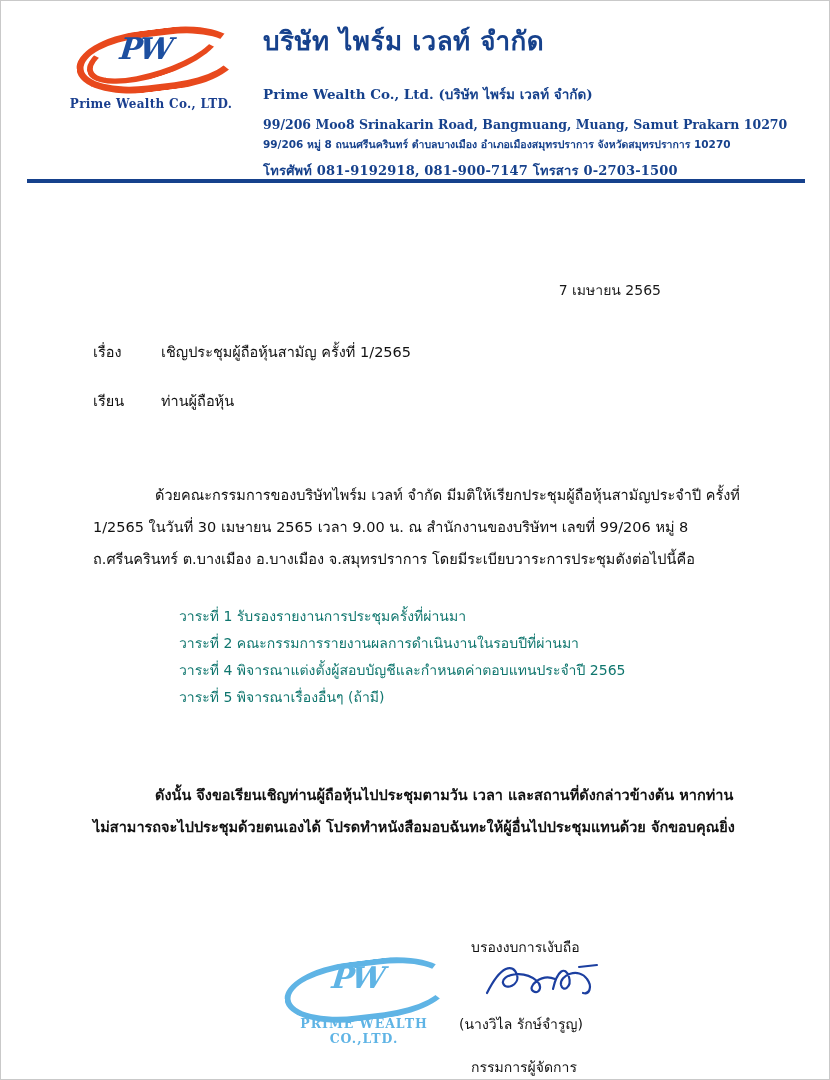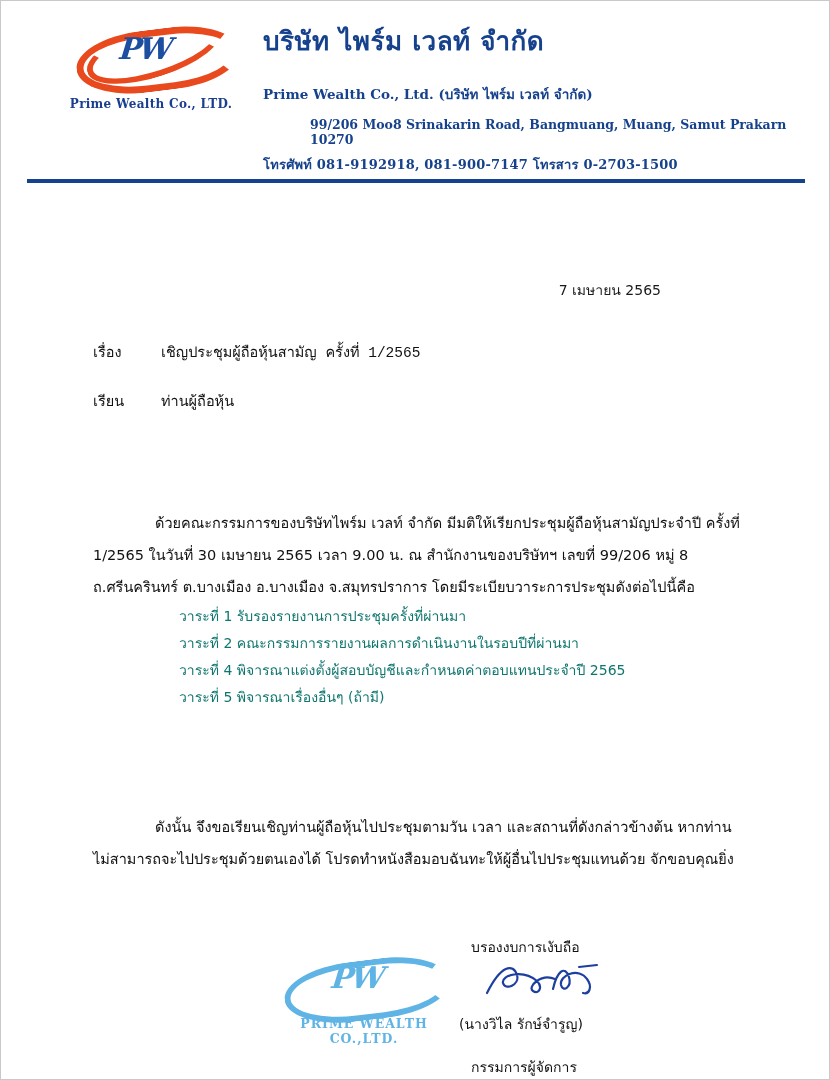--- a/index.html
+++ b/index.html
@@ -105,21 +105,20 @@
     font-size: 13.5px;
     font-weight: bold;
     color: #16418c;
   }
   .addr1 {
     margin-top: 12px;
     font-family: "DejaVu Serif", serif;
     font-size: 12.5px;
     font-weight: bold;
     color: #16418c;
-    margin-left: 47px;
   }
   .addr2 {
     margin-top: 4px;
     font-family: "DejaVu Sans", sans-serif;
     font-size: 10.5px;
     font-weight: bold;
     color: #16418c;
   }
   .phone {
     margin-top: 7px;
@@ -149,44 +148,44 @@
   .field-row {
     position: absolute;
     left: 92px;
     font-size: 14.5px;
     color: #111;
   }
   .field-label {
     display: inline-block;
     width: 68px;
   }
-  .row-subject { top: 339px; font-family: Liberation Mono, monospace; }
+  .row-subject { top: 339px; }
   .row-to { top: 388px; }
 
   .para {
     position: absolute;
     left: 92px;
     width: 650px;
     font-size: 14.5px;
     line-height: 32px;
     color: #111;
     text-align: left;
   }
-  .para-1 { top: 506px; }
+  .para-1 { top: 478px; }
   .para-1 .indent { display: inline-block; width: 62px; }
   .agenda {
     position: absolute;
     left: 178px;
     top: 602px;
     width: 600px;
     font-size: 14px;
     line-height: 27px;
     color: #0f766e;
   }
-  .para-2 { top: 810px; }
+  .para-2 { top: 778px; font-weight: bold; }
   .para-2 .indent { display: inline-block; width: 62px; }
 
   
   .sig-regards {
     position: absolute;
     left: 470px;
     top: 935px;
     font-size: 14px;
     color: #111;
   }
@@ -273,20 +272,21 @@
         <div class="logo-swoosh2"></div>
         <div class="logo-letters">PW</div>
       </div>
       <div class="logo-caption">Prime Wealth Co., LTD.</div>
     </div>
 
     <div class="company-block">
       <div class="company-th">บริษัท ไพร์ม เวลท์ จำกัด</div>
       <div class="company-en">Prime Wealth Co., Ltd. (บริษัท ไพร์ม เวลท์  จำกัด)</div>
       <div class="addr1">99/206 Moo8 Srinakarin Road, Bangmuang, Muang, Samut Prakarn 10270</div>
+      <div class="addr2">99/206 หมู่ 8 ถนนศรีนครินทร์ ตำบลบางเมือง อำเภอเมืองสมุทรปราการ จังหวัดสมุทรปราการ 10270</div>
       <div class="phone">โทรศัพท์ 081-9192918, 081-900-7147 โทรสาร 0-2703-1500</div>
     </div>
 
     <div class="rule"></div>
   </div>
 
   <div class="doc-date">7 เมษายน 2565</div>
 
   <div class="field-row row-subject">
     <span class="field-label">เรื่อง</span><span>เชิญประชุมผู้ถือหุ้นสามัญ ครั้งที่ 1/2565</span>

